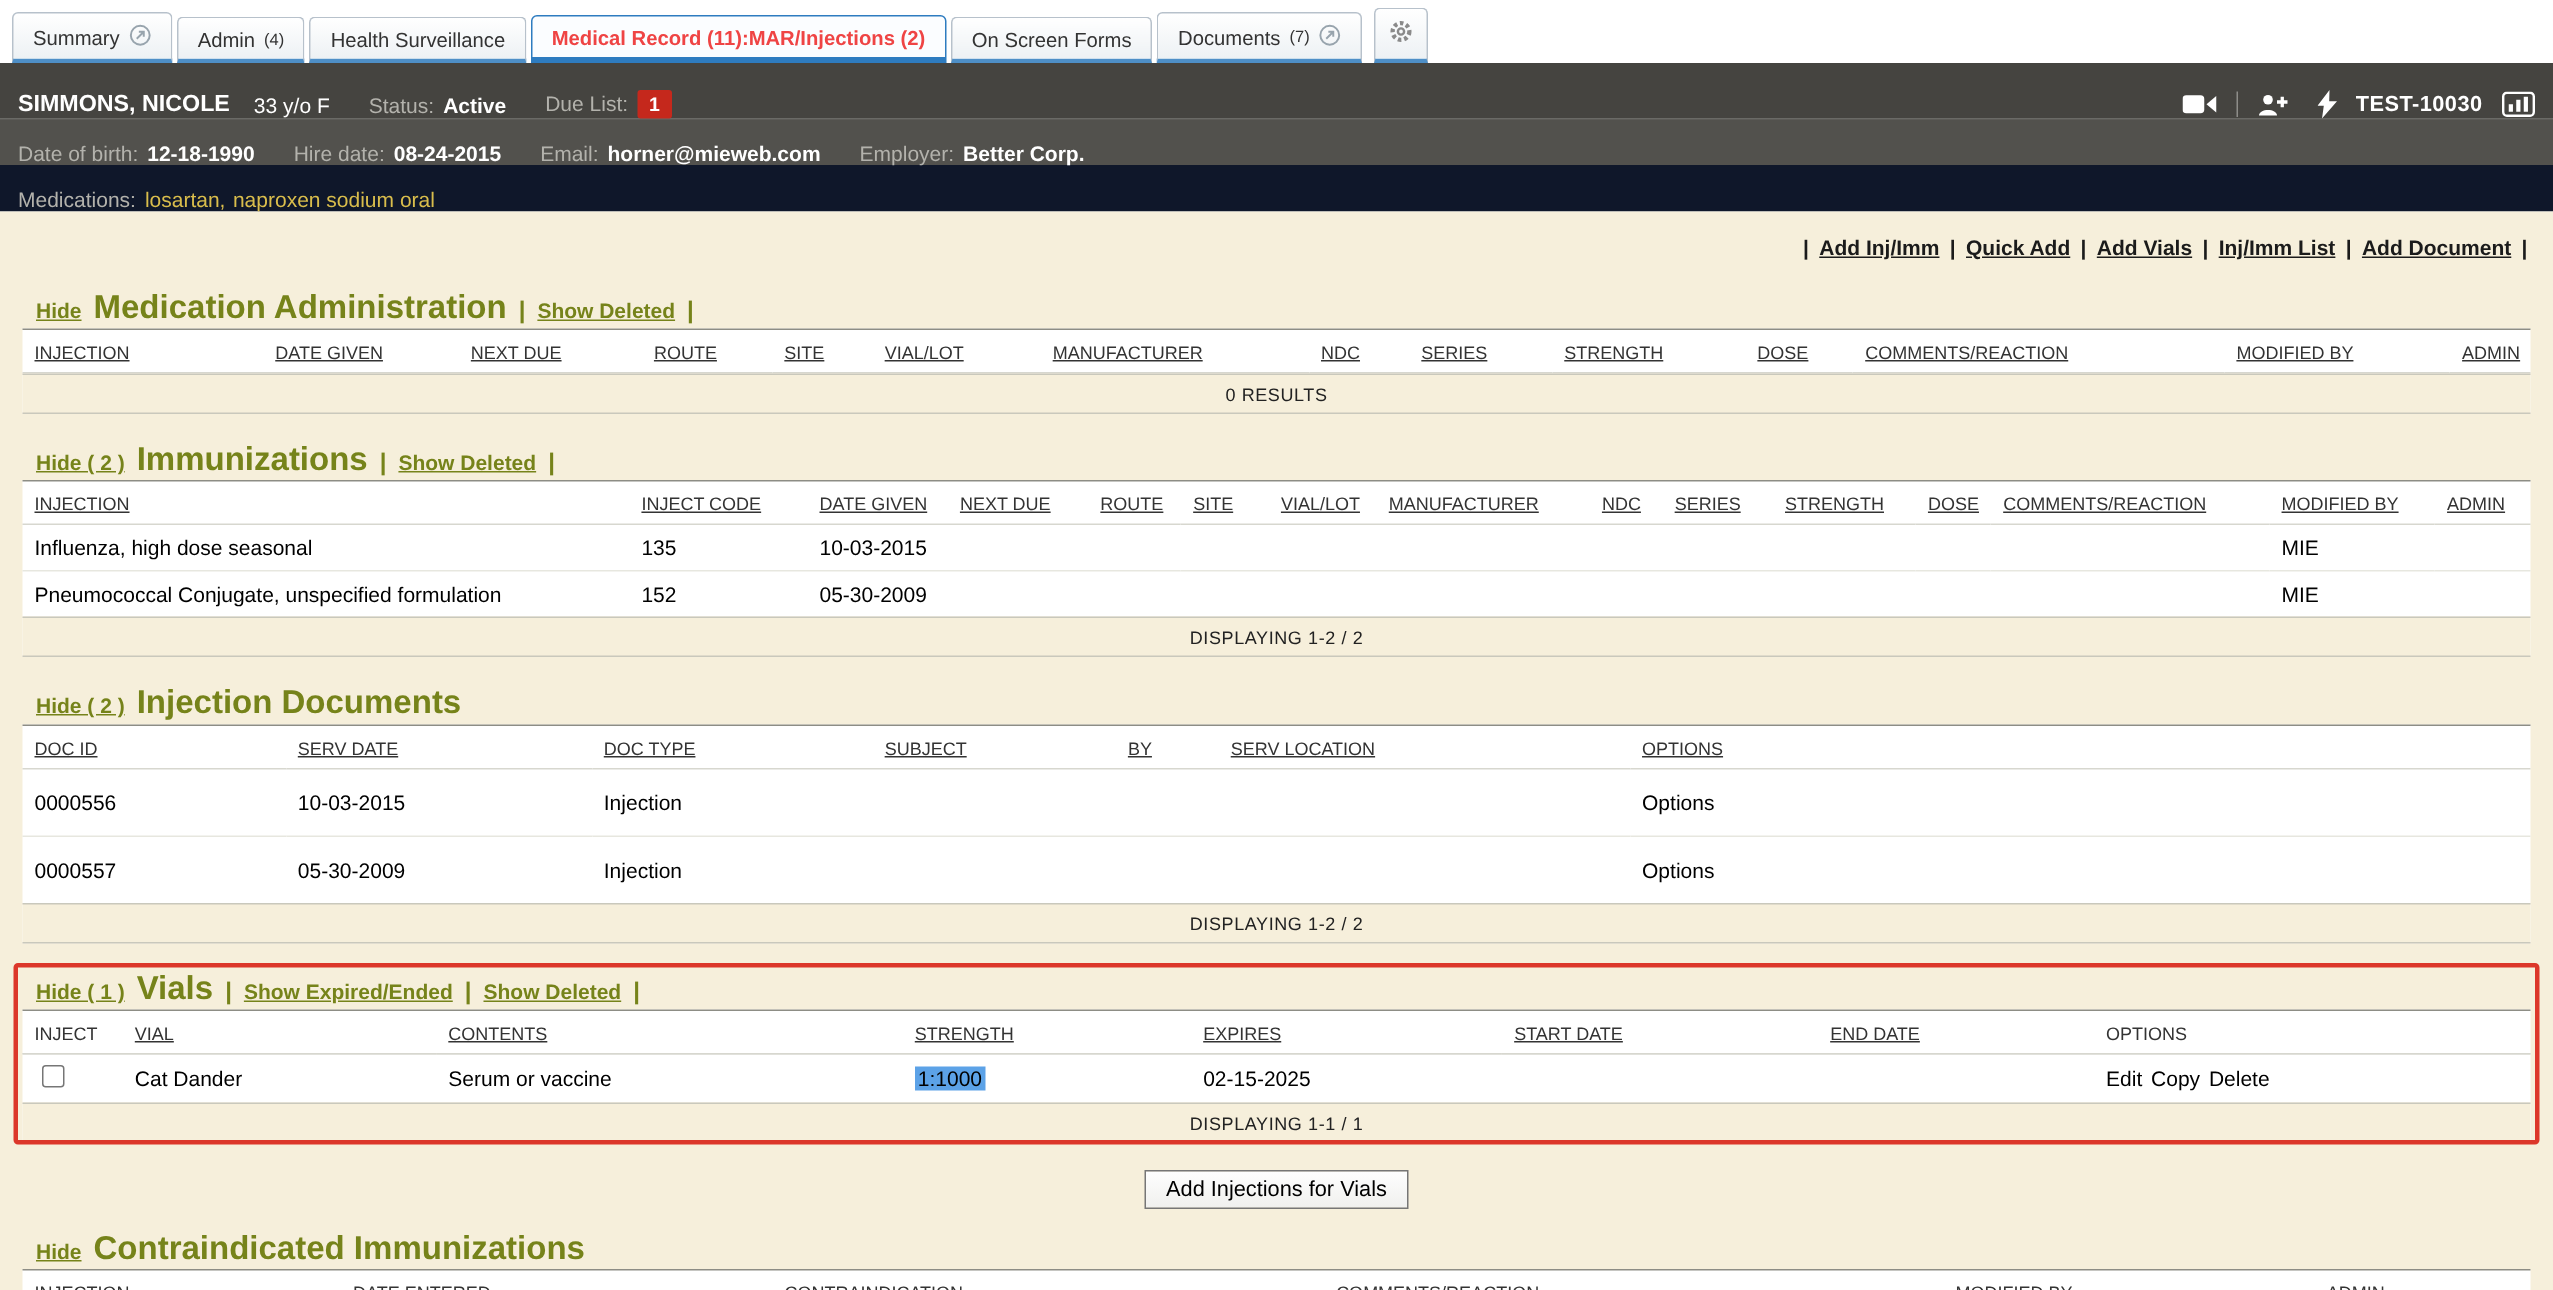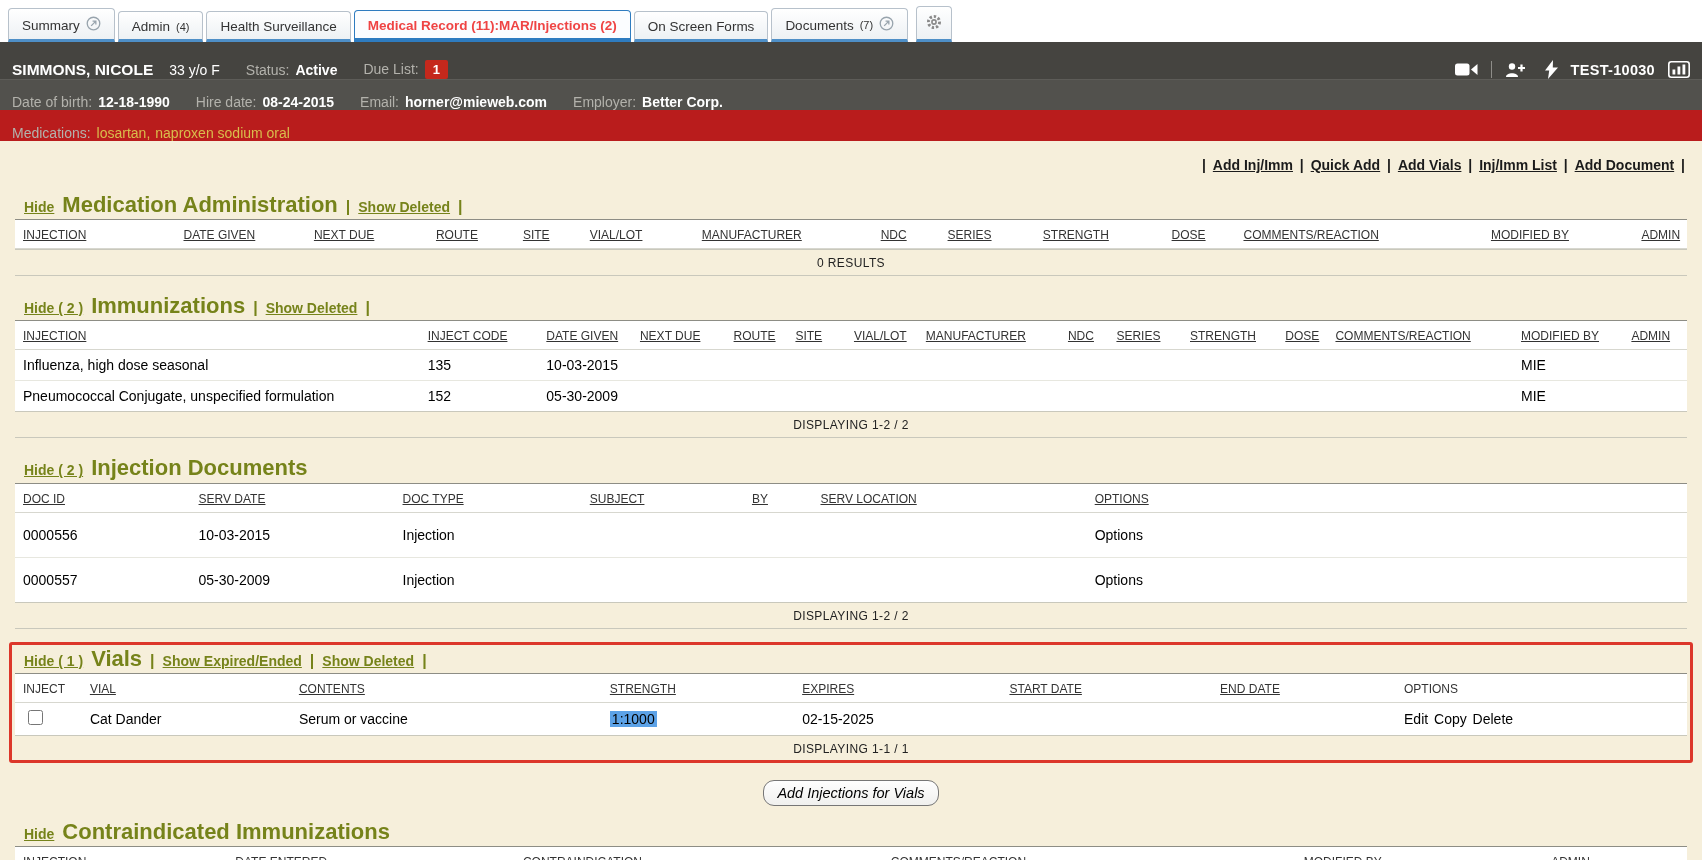--- a/index.html
+++ b/index.html
@@ -33,21 +33,21 @@
     margin-left: 5px; padding: 6px 8px 4px;
     border: 1px solid #b7c1cb; border-bottom: 3px solid #4e8fc7;
     border-radius: 4px 4px 0 0;
     background: linear-gradient(#ffffff, #edf1f4); cursor: pointer;
   }
 
   
   .bar { display: flex; align-items: flex-end; color: #fff; padding: 0 12px; font-size: 14px; }
   .bar1 { background: #454440; height: 37px; justify-content: space-between; }
   .bar2 { background: #52514d; height: 31px; border-top: 1px solid #5d5c58; }
-  .bar3 { background: #b91c1c; height: 31px; }
+  .bar3 { background: #0f172a; height: 31px; }
   .lbl { color: #b3b2ac; margin-right: 6px; }
   .val { color: #ffffff; font-weight: bold; }
   .pname { font-weight: bold; font-size: 15.5px; margin-right: 16px; }
   .age-sex { margin-right: 26px; }
   .statwrap { margin-right: 26px; }
   .due-badge {
     display: inline-block; background: #c5281c; color: #fff; font-weight: bold;
     padding: 2px 8px; border-radius: 2px; font-size: 13px; cursor: pointer;
   }
   .bar-right { display: flex; align-items: center; gap: 13px; }
@@ -106,21 +106,21 @@
   .red-annotation {
     position: absolute; inset: -5px -6px -1px -6px;
     border: 3px solid #dc372a; border-radius: 3px; pointer-events: none; z-index: 5;
   }
 
   .btn-row { text-align: center; margin: 2px 0 14px; }
   .add-btn {
     font-family: "Liberation Sans", "DejaVu Sans", sans-serif;
     font-size: 14.5px; color: #000; padding: 4px 13px;
     background: linear-gradient(#fefefe, #f0f0ee);
-    border: 1px solid #767676; border-radius: 11px; cursor: pointer; font-style: italic;
+    border: 1px solid #767676; border-radius: 0; cursor: pointer;
   }
 </style>
 </head>
 <body>
 
 <div class="page">
 
   <header class="tabbar">
     <div class="tab">
       <span>Summary</span>

